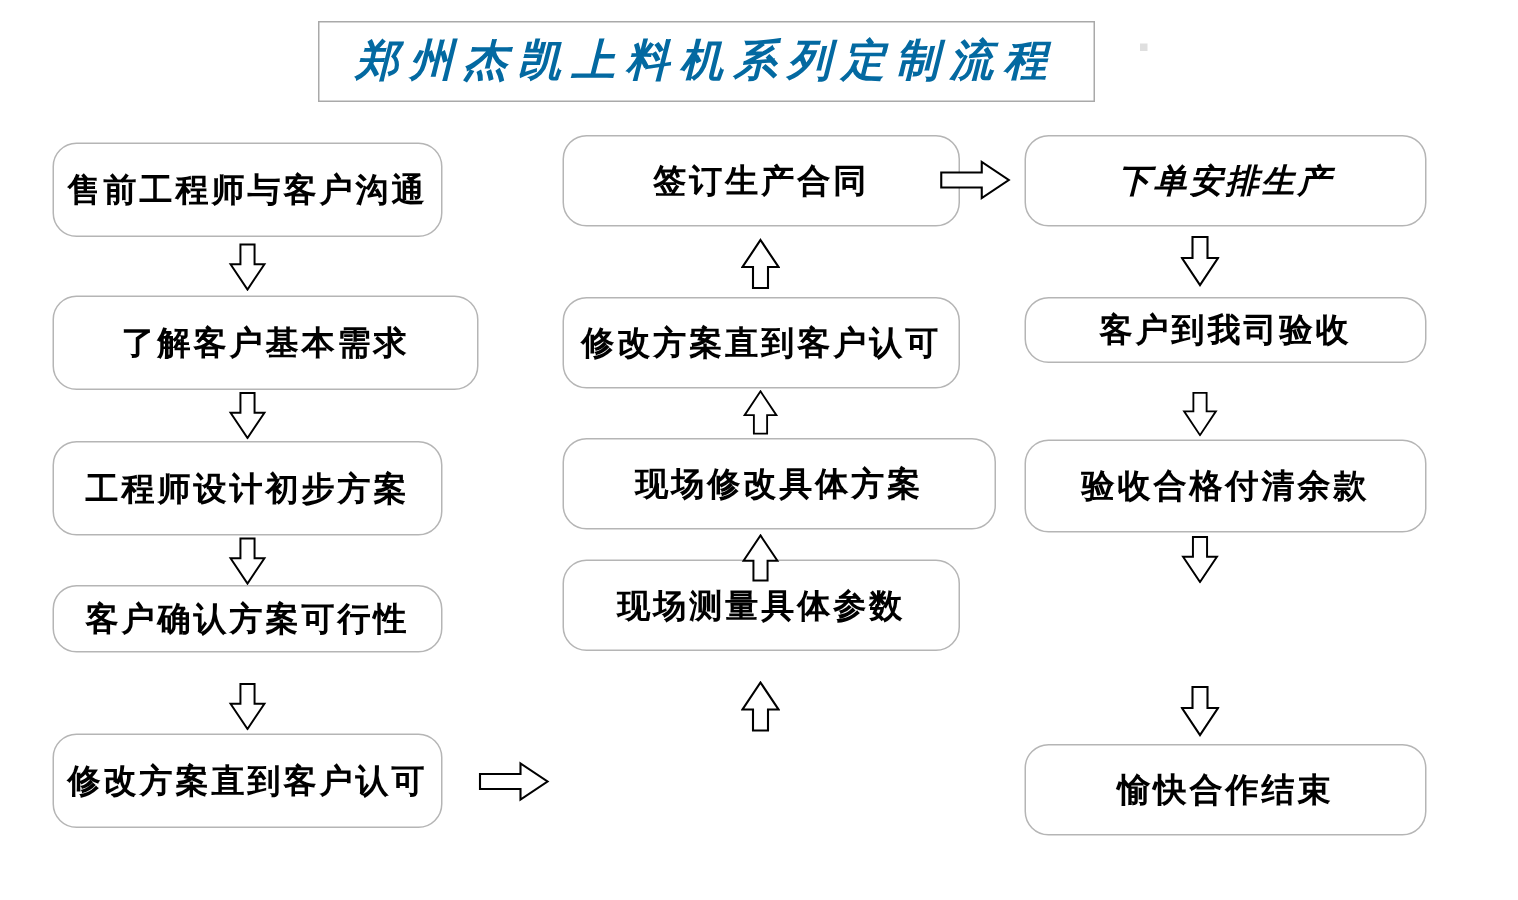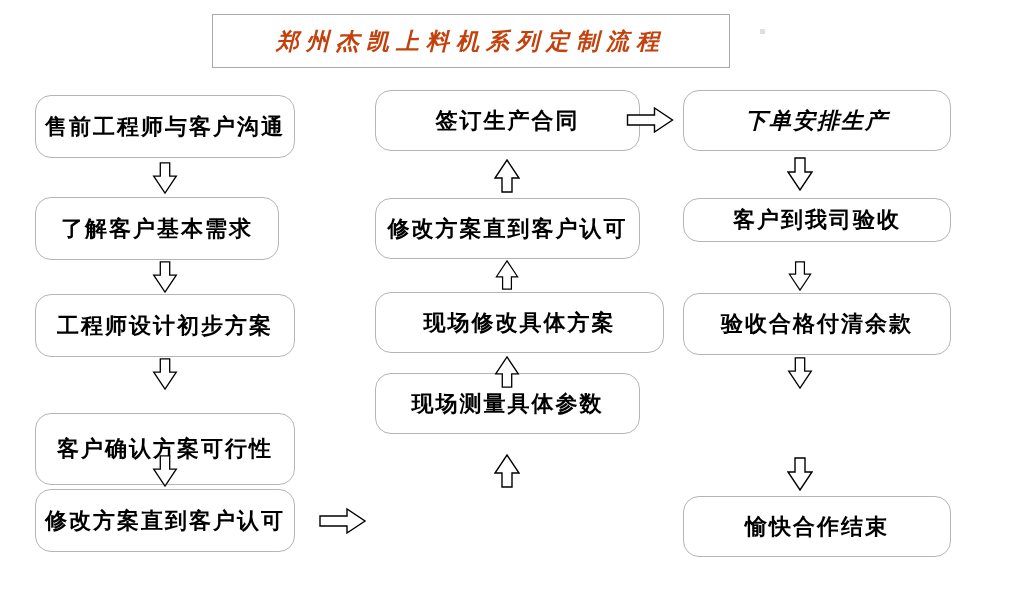--- a/index.html
+++ b/index.html
@@ -14,25 +14,25 @@
   .title-box {
     position: absolute;
     left: 212px; top: 14px;
     width: 518px; height: 54px;
     border: 1px solid #a9a9a9;
     background: #ffffff;
     display: flex; align-items: center; justify-content: center;
     box-sizing: border-box;
   }
   .title-text {
-    font-size: 23px;
+    font-size: 29px;
     font-weight: bold;
     font-style: italic;
     letter-spacing: 7px;
-    color: #c2410c;
+    color: #0369a1;
     white-space: nowrap;
   }
   .node {
     position: absolute;
     background: #ffffff;
     border: 1px solid #b5b5b5;
     border-radius: 16px;
     box-sizing: border-box;
     display: flex; align-items: center; justify-content: center;
     font-size: 22px;
@@ -56,23 +56,23 @@
 <body>
 
 <div class="canvas">
 
   <div class="title-box">
     <span class="title-text">郑州杰凯上料机系列定制流程</span>
   </div>
   <div class="stray-dot"></div>
 
   <div class="node" style="left:35px; top:95px;  width:260px; height:63px;">售前工程师与客户沟通</div>
-  <div class="node" style="left:35px; top:197px; width:244px; height:63px;">了解客户基本需求</div>
+  <div class="node" style="left:35px; top:197px; width:284px; height:63px;">了解客户基本需求</div>
   <div class="node" style="left:35px; top:294px; width:260px; height:63px;">工程师设计初步方案</div>
-  <div class="node" style="left:35px; top:413px; width:260px; height:72px;">客户确认方案可行性</div>
+  <div class="node" style="left:35px; top:390px; width:260px; height:45px;">客户确认方案可行性</div>
   <div class="node" style="left:35px; top:489px; width:260px; height:63px;">修改方案直到客户认可</div>
 
   <div class="arrow" style="left:152px; top:162px;">
     <svg width="26" height="32" viewBox="0 0 26 34">
         <path d="M8,1 H18 V15 H25 L13,33 L1,15 H8 Z" fill="#ffffff" stroke="#000000" stroke-width="1.4"></path>
       </svg>
   </div>
   <div class="arrow" style="left:152px; top:261px;">
     <svg width="26" height="32" viewBox="0 0 26 34">
         <path d="M8,1 H18 V15 H25 L13,33 L1,15 H8 Z" fill="#ffffff" stroke="#000000" stroke-width="1.4"></path>

